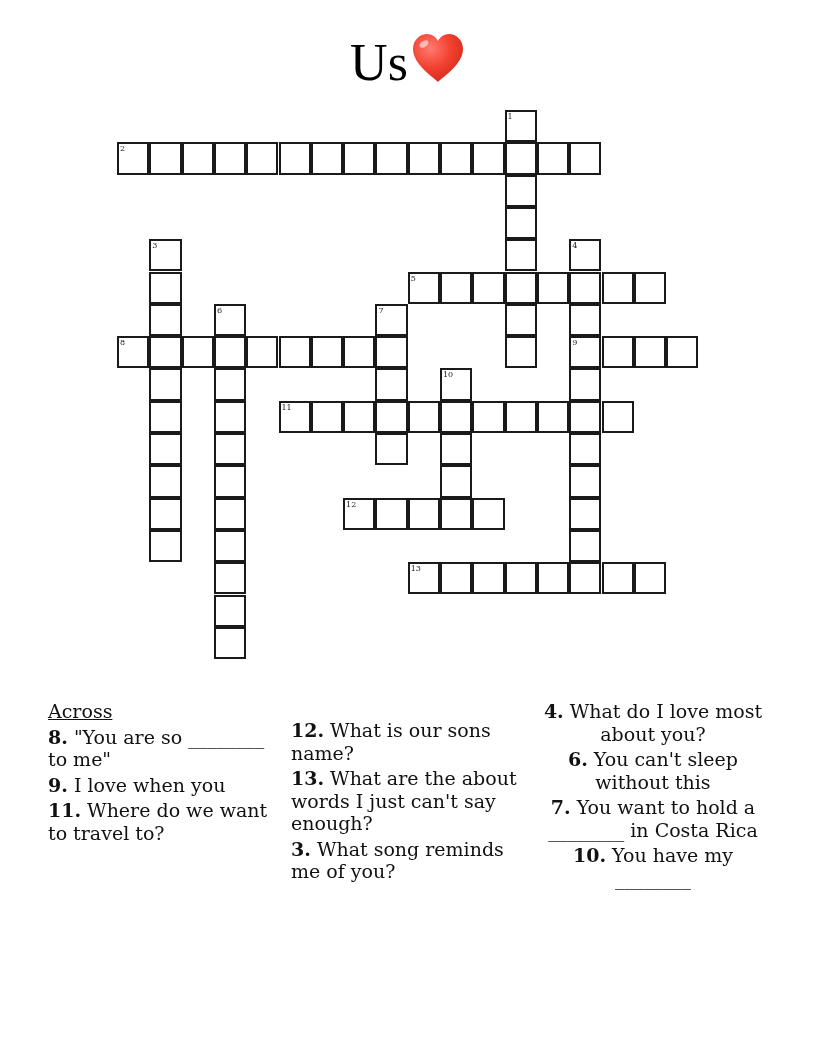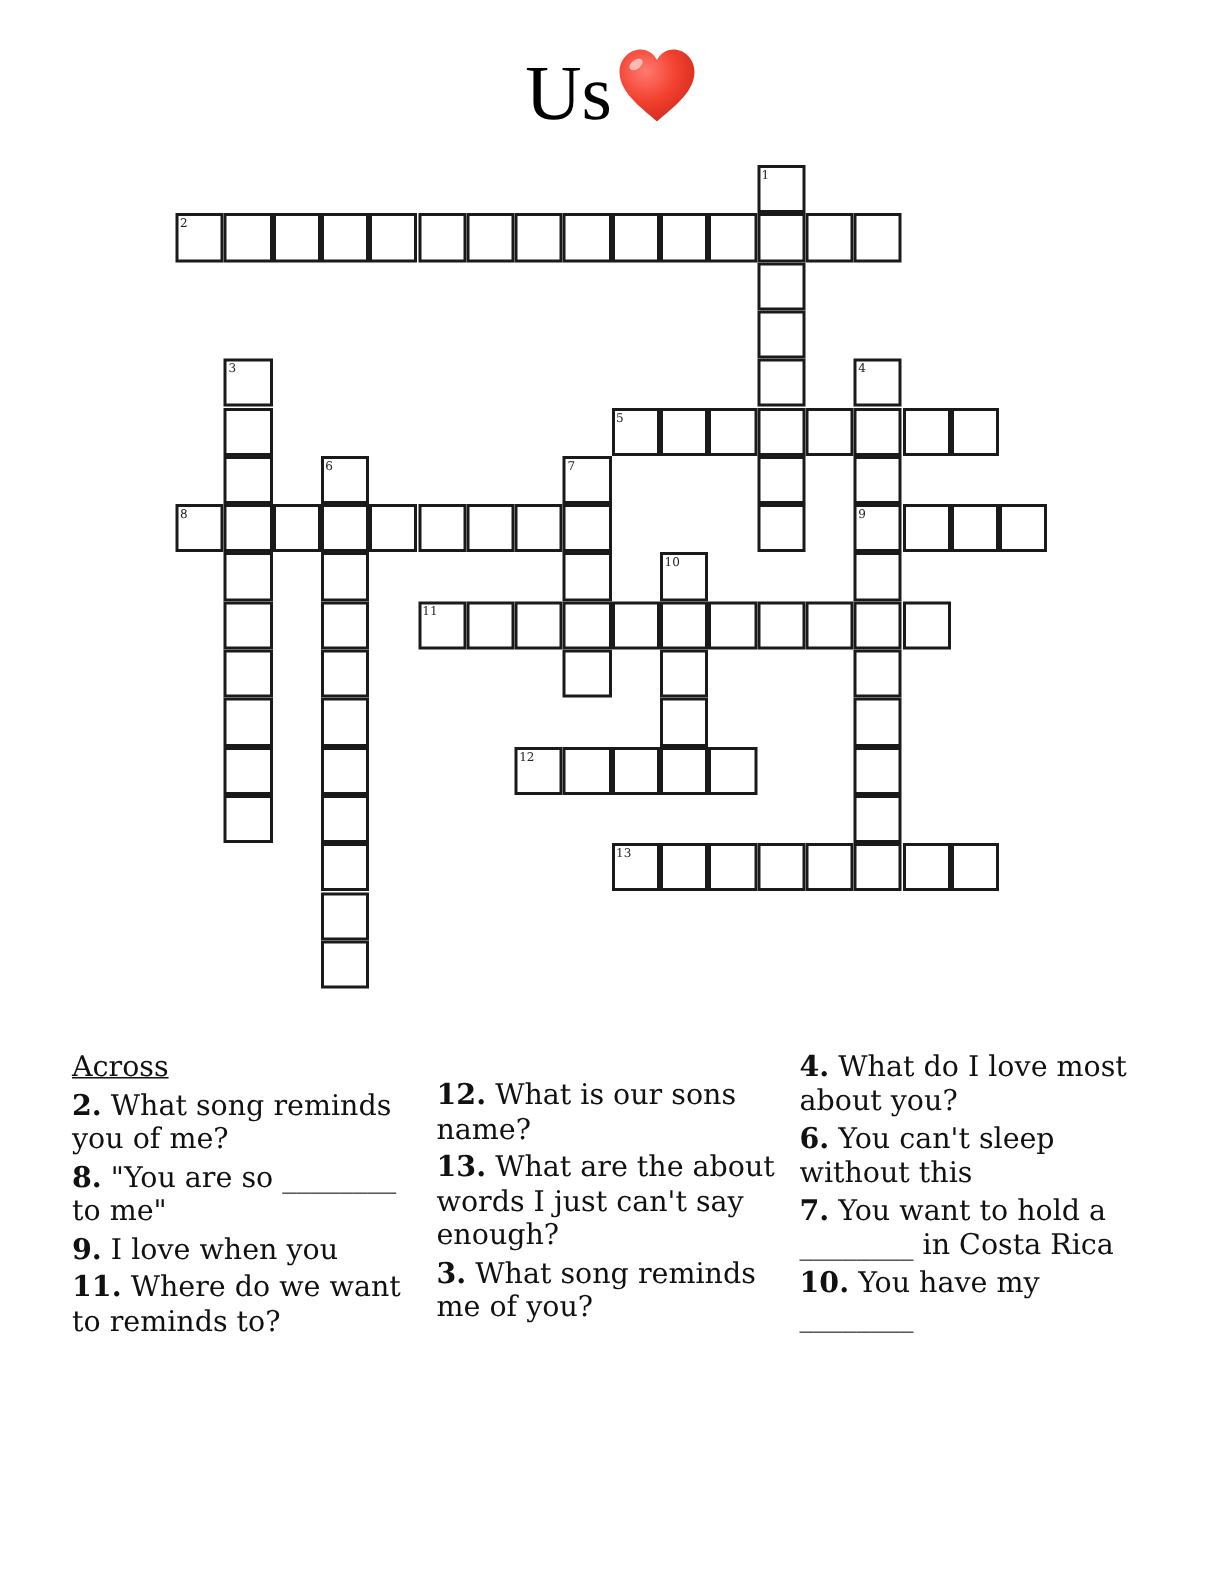--- a/index.html
+++ b/index.html
@@ -6,21 +6,21 @@
   body { width:816px; height:1056px; position:relative; overflow:hidden; font-family:"DejaVu Serif", "Liberation Serif", serif; color:#111; }
   .title { position:absolute; top:30px; left:0; width:816px; text-align:center; font-family:"Liberation Serif", "DejaVu Serif", serif; font-size:52px; line-height:66px; color:#000; }
   .heart { display:inline-block; position:relative; width:56px; height:50px; vertical-align:-4px; margin-left:2px; }
   .heart svg { width:56px; height:52px; }
   .grid { position:absolute; left:0; top:0; width:816px; height:700px; }
   .cell { position:absolute; width:32.3px; height:32.3px; box-sizing:border-box; border:2px solid #1a1a1a; background:#fff; }
   .cell .num { position:absolute; left:1px; top:0px; font-family:"DejaVu Serif", serif; font-size:8px; line-height:10px; color:#222; }
   .clues { position:absolute; top:700px; font-family:"DejaVu Serif", serif; font-size:19px; line-height:22.5px; color:#111; }
   .col1 { left:48px; width:235px; }
   .col2 { left:291px; width:238px;margin-top:19px; }
-  .col3 { left:533px; width:240px; }
+  .col3 { left:533px; width:240px;text-align:center; }
   .clue { margin-bottom:3px; }
   .clue b { font-weight:bold; }
   .heading { font-weight:normal; text-decoration:underline; margin-bottom:3px; }
 </style>
 </head>
 <body>
 
 <div class="title">
   <span>Us</span><span class="heart"><svg viewBox="0 0 56 52" xmlns="http://www.w3.org/2000/svg">
     <defs>
@@ -157,24 +157,23 @@
     <div class="cell" style="left: 472.3px; top: 562.2px;"></div>
     <div class="cell" style="left: 504.6px; top: 562.2px;"></div>
     <div class="cell" style="left: 536.9px; top: 562.2px;"></div>
     <div class="cell" style="left: 569.2px; top: 562.2px;"></div>
     <div class="cell" style="left: 601.5px; top: 562.2px;"></div>
     <div class="cell" style="left: 633.8px; top: 562.2px;"></div>
   </div>
 
 <div class="clues col1">
   <div class="heading">Across</div>
-  <div class="clue"><b>2.</b><span> What song reminds you of me?</span></div>
   <div class="clue"><b>8.</b><span> "You are so ________ to me"</span></div>
   <div class="clue"><b>9.</b><span> I love when you</span></div>
-  <div class="clue"><b>11.</b><span> Where do we want to reminds to?</span></div>
+  <div class="clue"><b>11.</b><span> Where do we want to travel to?</span></div>
 </div>
 
 <div class="clues col2">
   <div class="clue"><b>12.</b><span> What is our sons name?</span></div>
   <div class="clue"><b>13.</b><span> What are the about words I just can't say enough?</span></div>
   <div class="clue"><b>3.</b><span> What song reminds me of you?</span></div>
 </div>
 
 <div class="clues col3">
   <div class="clue"><b>4.</b><span> What do I love most about you?</span></div>

